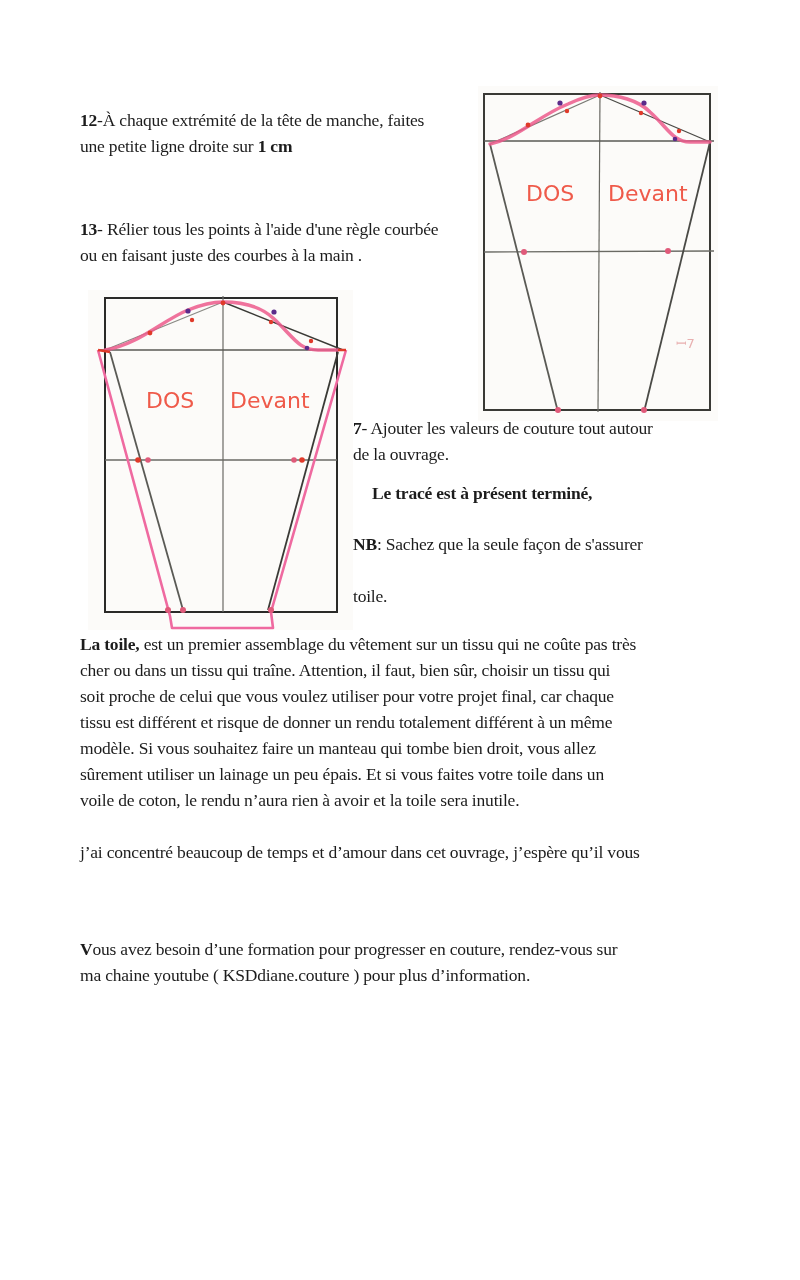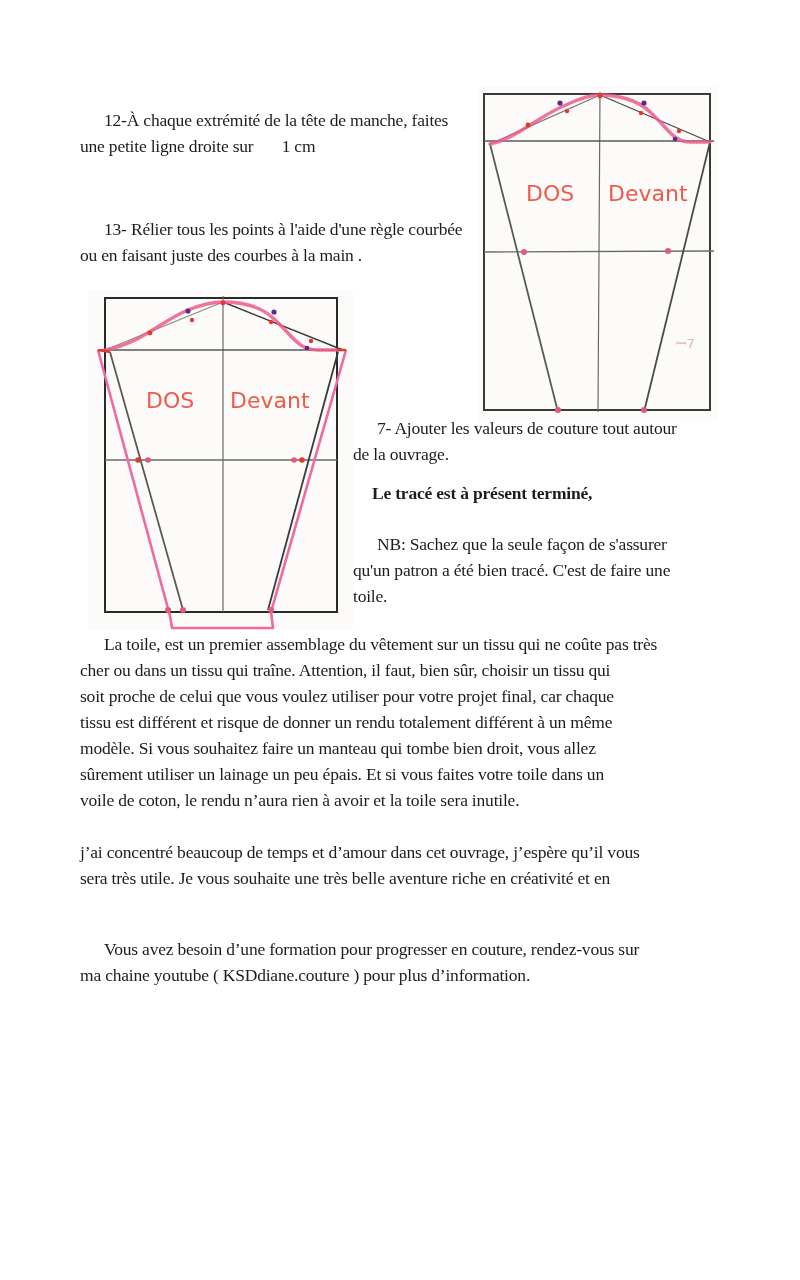--- a/index.html
+++ b/index.html
@@ -1,19 +1,19 @@
 <!DOCTYPE html>
 <html><head>
   <meta charset="utf-8">
   <style>
     html, body { margin: 0; padding: 0; background: #ffffff; }
     body { width: 800px; height: 1280px; position: relative; overflow: hidden;
            font-family: "Liberation Serif", "DejaVu Serif", serif; color: #1c1c1c; }
     .txt { position: absolute; font-size: 17.5px; line-height: 26px; letter-spacing: -0.2px; }
-    .txt b { font-weight: normal; margin-left: 24px; }
+    .txt b { font-weight: bold; }
     .fig { position: absolute; }
     .fig svg { display: block; }
     .hand { font-family: "DejaVu Sans", sans-serif; fill: #ef5a4a; font-size: 22px; }
   </style>
 </head>
 <body>
 
 <div class="txt" style="left:80px; top:107px;">
   <b>12</b><span>-</span><span>À chaque extrémité de la tête de manche, faites</span><br>
   <span>une petite ligne droite sur </span><b>1 cm</b>
@@ -105,35 +105,35 @@
 
 <div class="txt" style="left:353px; top:415px;">
   <b>7</b><span>- </span><span>Ajouter les valeurs de couture tout autour</span><br>
   <span>de la ouvrage.</span>
 </div>
 
 <div class="txt" style="left:372px; top:480px;font-weight:bold;">Le tracé est à présent terminé,</div>
 
 <div class="txt" style="left:353px; top:531px;">
   <b>NB</b><span>:  </span><span>Sachez que la seule façon de s'assurer</span><br>
-  <span>qu'un patron a été bien tracé. C'est de faire une</span><br>
+  <br>
   <span>toile.</span>
 </div>
 
 <div class="txt" style="left:80px; top:631px;">
   <b>La toile,</b><span> est un premier assemblage du vêtement sur un tissu qui ne coûte pas très</span><br>
   <span>cher ou dans un tissu qui traîne. Attention, il faut, bien sûr, choisir un tissu qui</span><br>
   <span>soit proche de celui que vous voulez utiliser pour votre projet final, car chaque</span><br>
   <span>tissu est différent et risque de donner un rendu totalement différent à un même</span><br>
   <span>modèle. Si vous souhaitez faire un manteau qui tombe bien droit, vous allez</span><br>
   <span>sûrement utiliser un lainage un peu épais. Et si vous faites votre toile dans un</span><br>
   <span>voile de coton, le rendu n’aura rien à avoir et la toile sera inutile.</span>
 </div>
 
 <div class="txt" style="left:80px; top:839px;">
   <span>j’ai concentré beaucoup de temps et d’amour dans cet ouvrage, j’espère qu’il vous</span><br>
-  <span>sera très utile. Je vous souhaite une très belle aventure riche en créativité et en</span><br>
+  <br>
 </div>
 
 <div class="txt" style="left:80px; top:936px;">
   <b>V</b><span>ous avez besoin d’une formation pour progresser en couture, rendez-vous sur</span><br>
   <span>ma chaine youtube ( KSDdiane.couture ) pour plus d’information.</span>
 </div>
 
 </body></html>

